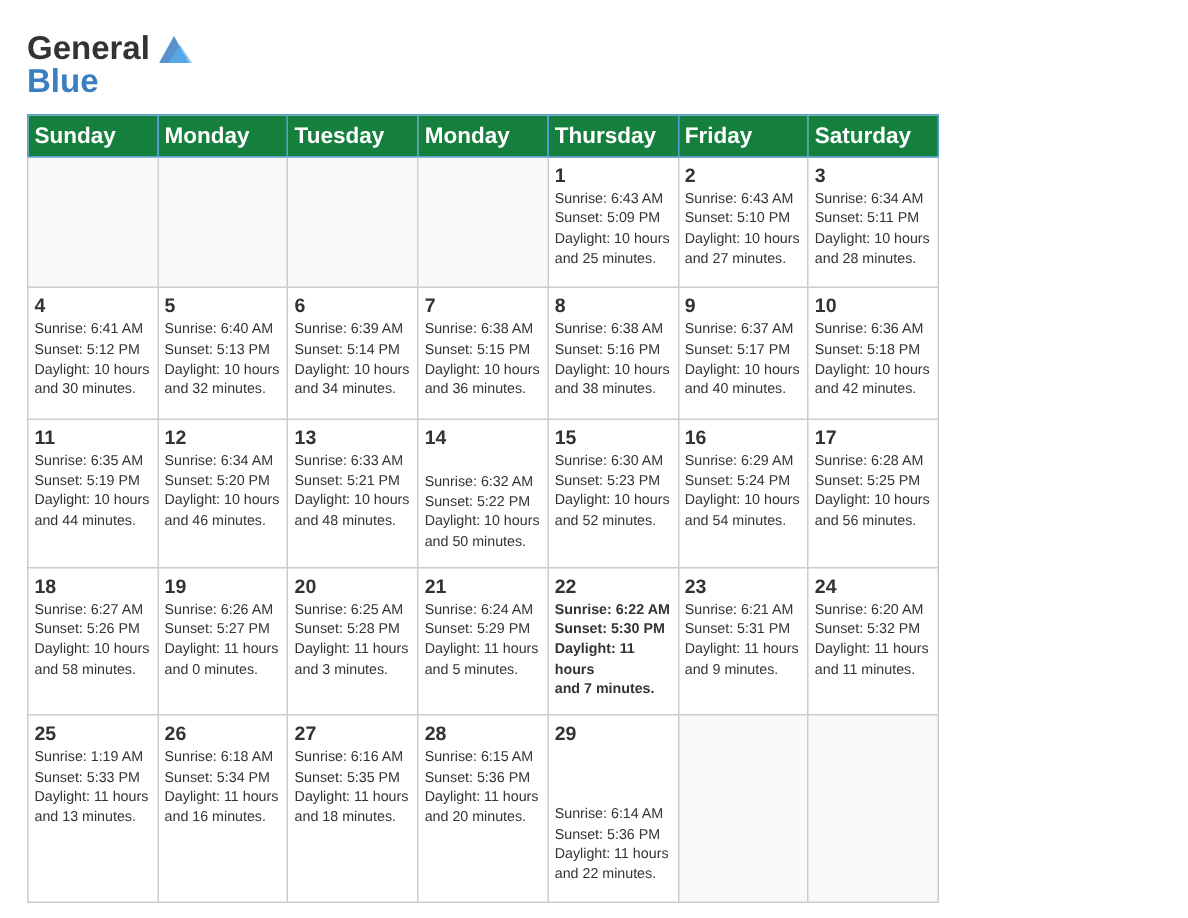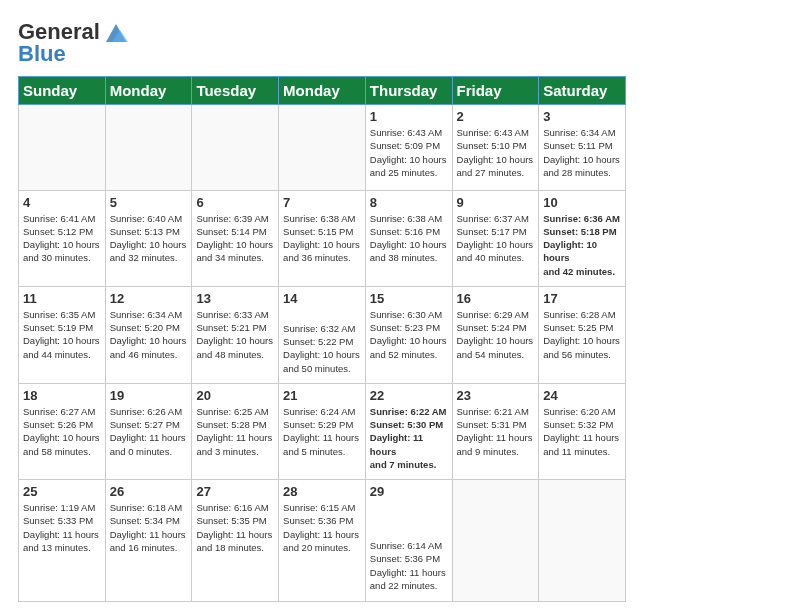--- a/index.html
+++ b/index.html
@@ -193,21 +193,21 @@
           </td>
           <td>
             <span class="day-num">9</span>
             <div class="day-info" style="white-space: pre-line;">Sunrise: 6:37 AM
 Sunset: 5:17 PM
 Daylight: 10 hours
 and 40 minutes.</div>
           </td>
           <td>
             <span class="day-num">10</span>
-            <div class="day-info" style="white-space: pre-line; font-weight: bold;">Sunrise: 6:36 AM
+            <div class="day-info" style="white-space: pre-line;">Sunrise: 6:36 AM
 Sunset: 5:18 PM
 Daylight: 10 hours
 and 42 minutes.</div>
           </td>
         </tr>
         <tr>
           <td>
             <span class="day-num">11</span>
             <div class="day-info" style="white-space: pre-line;">Sunrise: 6:35 AM
 Sunset: 5:19 PM

